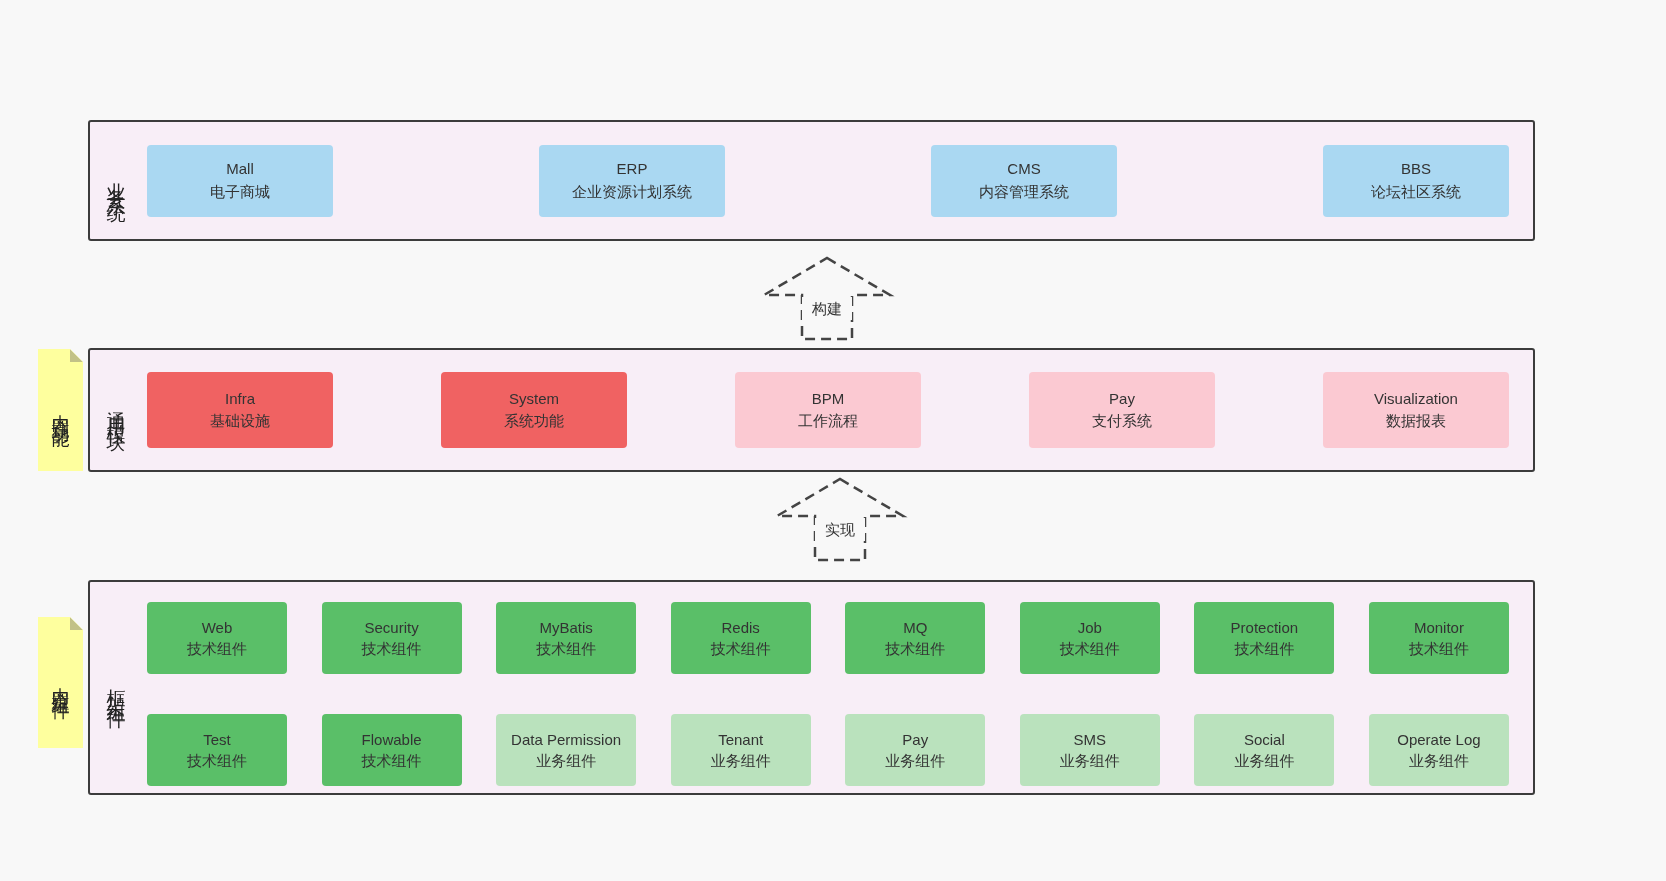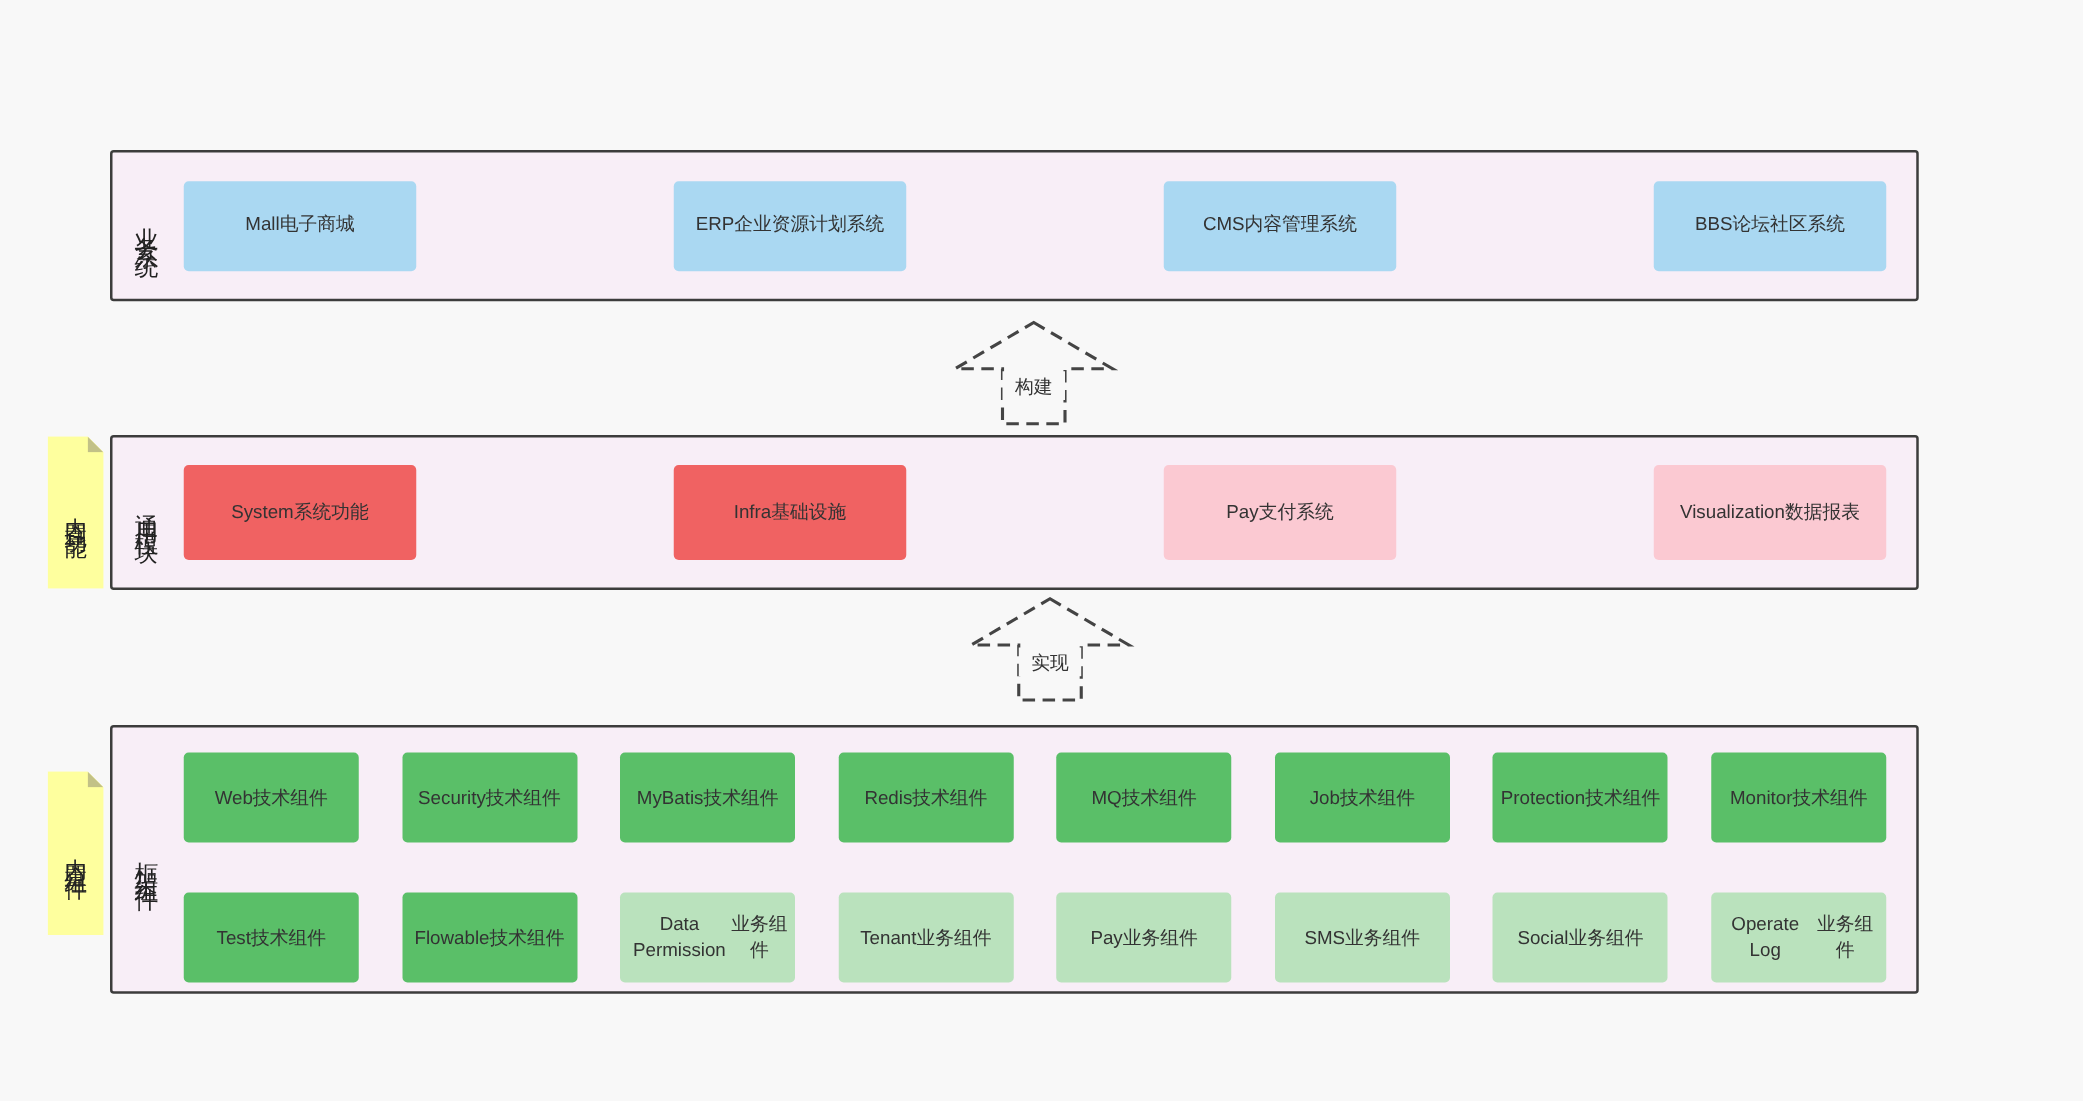--- a/index.html
+++ b/index.html
@@ -46,20 +46,21 @@
     bottom:20px;
     display:flex;
     flex-direction:column;
     justify-content:space-between;
     gap:40px;
   }
   .boxes-col .row { display:flex; justify-content:space-between; }
   .box {
     border-radius:4px;
     display:flex;
+    flex-direction:column;
     align-items:center;
     justify-content:center;
     text-align:center;
     font-size:15px;
     line-height:1.5;
     color:#333;
     padding:4px 6px;
   }
   .box-lg { width:186px; height:72px; }
   .box-md { width:186px; height:76px; }
@@ -134,26 +135,30 @@
   </div>
 
   <div class="note" style="left:38px;top:349px;height:122px;">
     <span class="note-fold"></span>
     <span class="note-text">内置功能</span>
   </div>
   <div class="section" style="left:88px;top:348px;width:1447px;height:124px;">
     <div class="side-label">通用模块</div>
     <div class="boxes">
       <div class="box box-md red">
+        <div>Infra</div>
+        <div>基础设施</div>
+      </div>
+      <div class="box box-md red">
         <div>System</div>
         <div>系统功能</div>
       </div>
-      <div class="box box-md red">
-        <div>Infra</div>
-        <div>基础设施</div>
+      <div class="box box-md pink">
+        <div>BPM</div>
+        <div>工作流程</div>
       </div>
       <div class="box box-md pink">
         <div>Pay</div>
         <div>支付系统</div>
       </div>
       <div class="box box-md pink">
         <div>Visualization</div>
         <div>数据报表</div>
       </div>
     </div>

